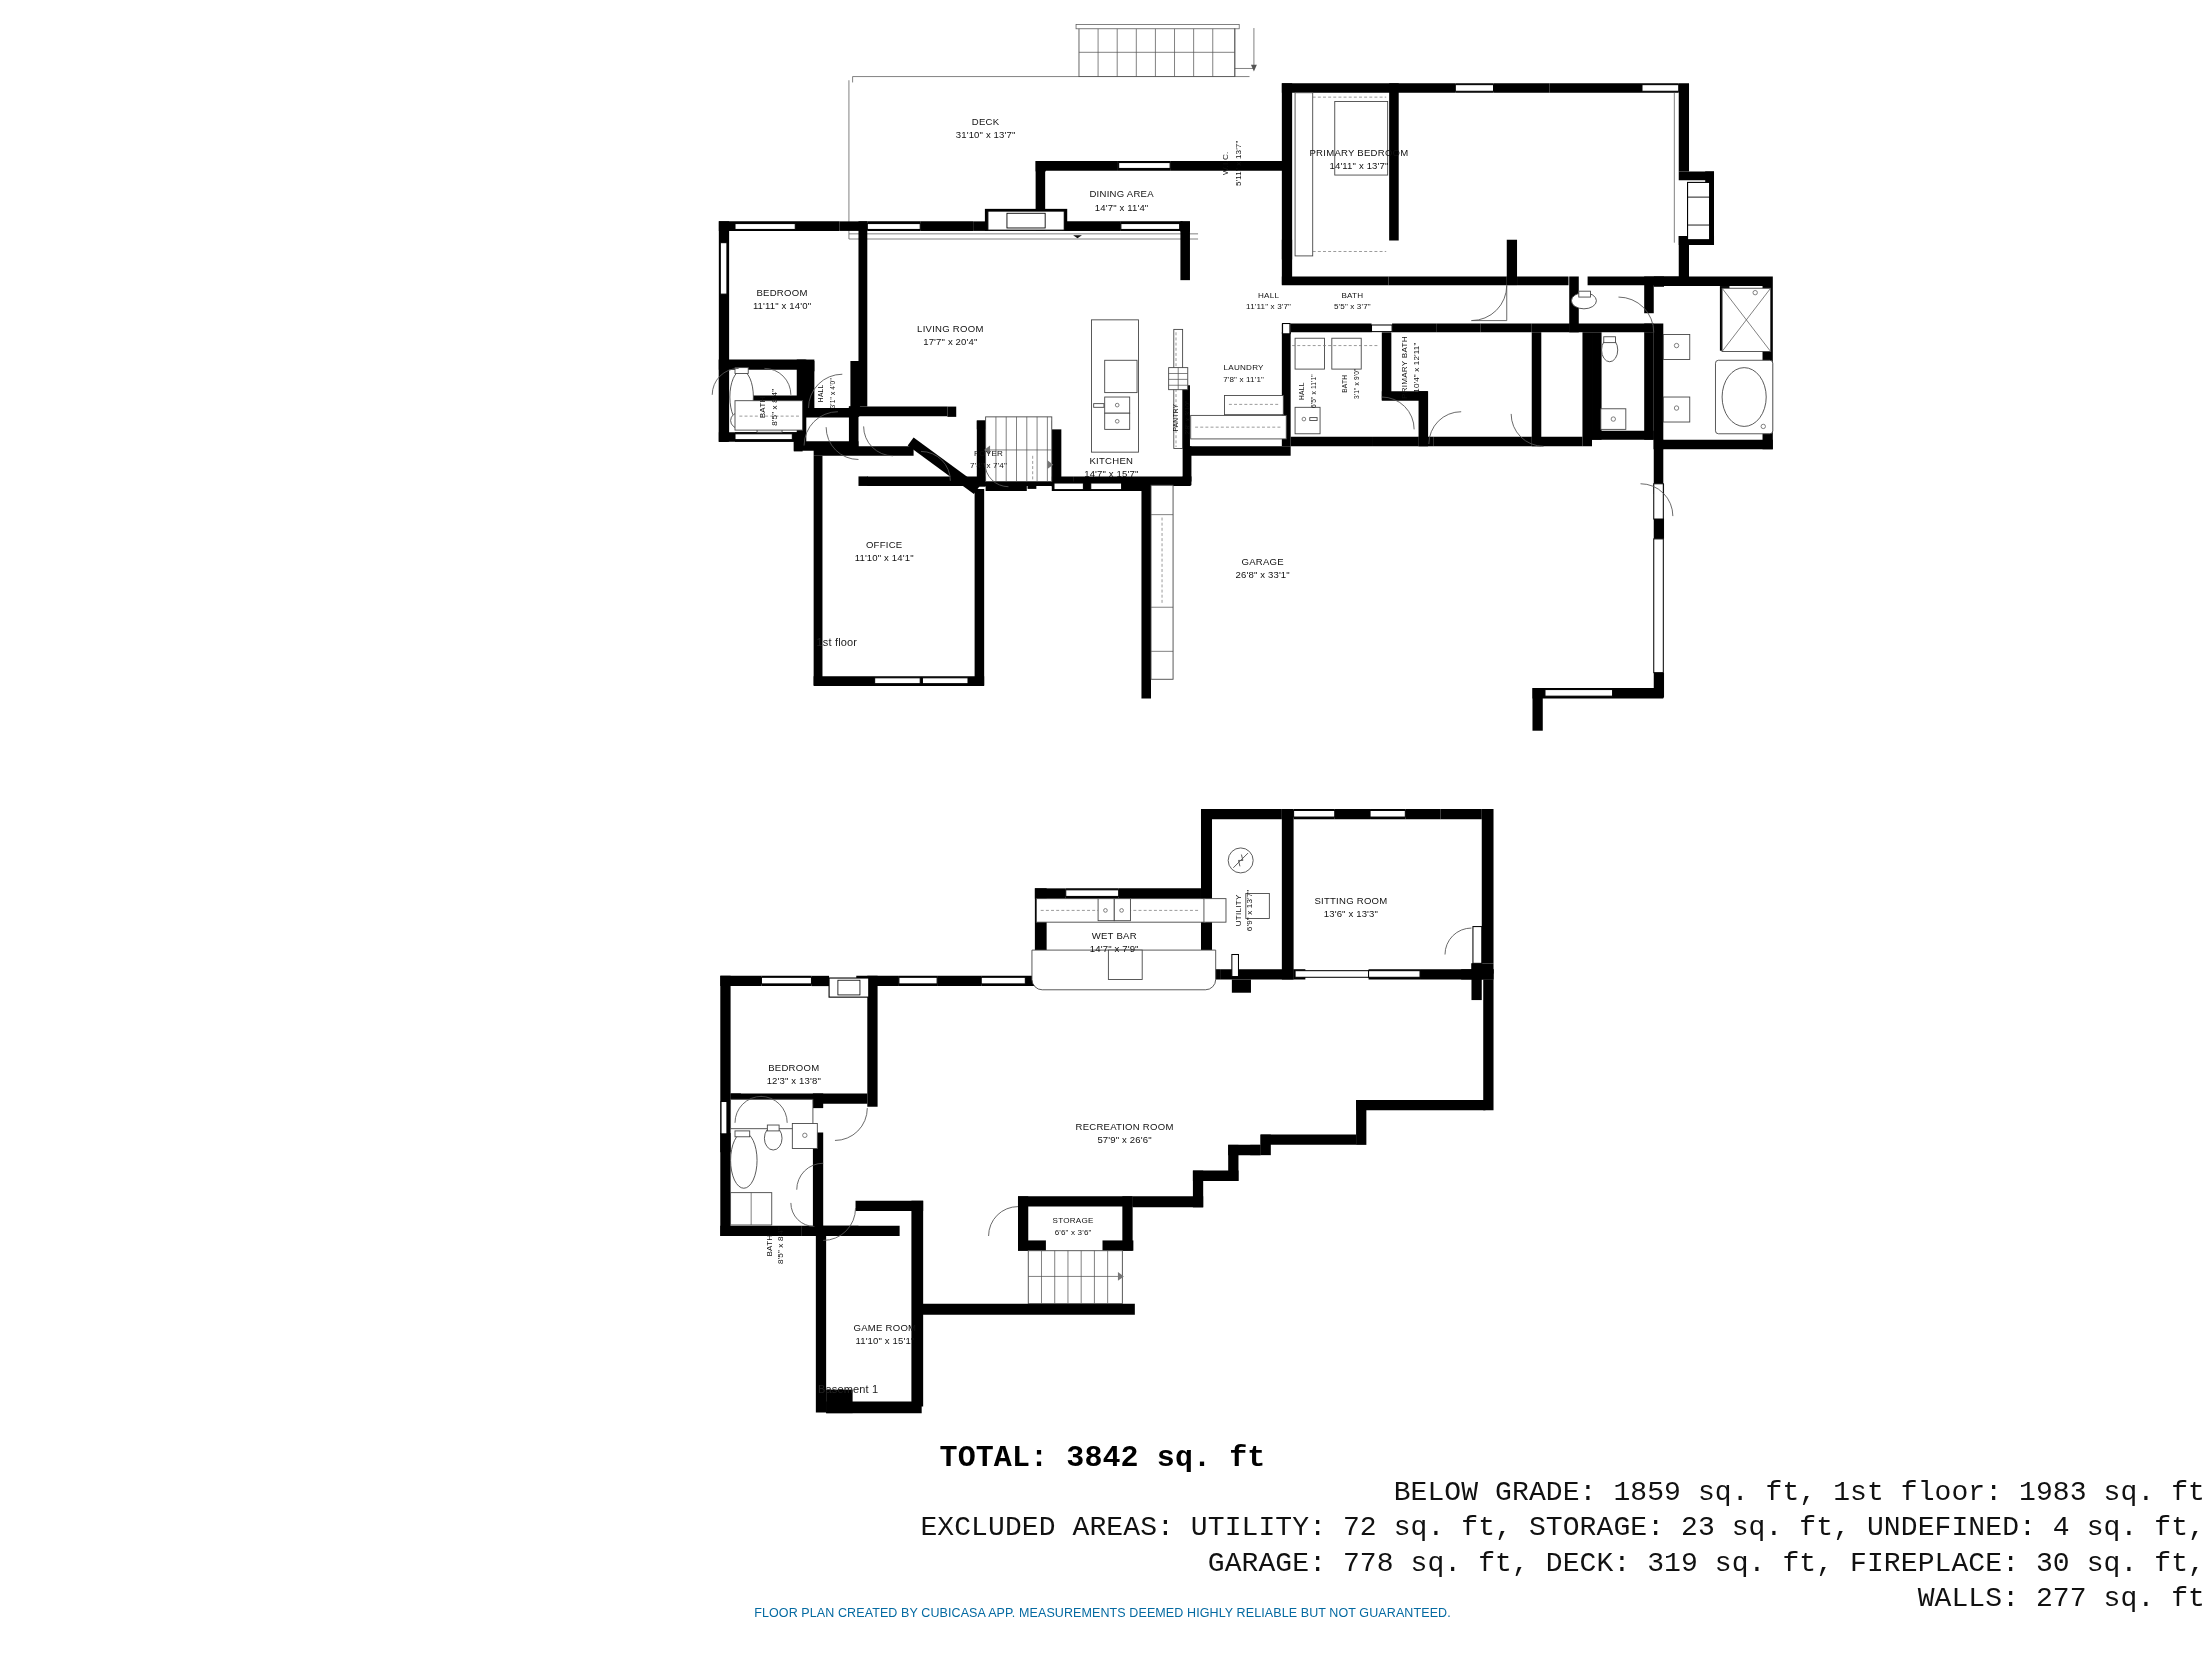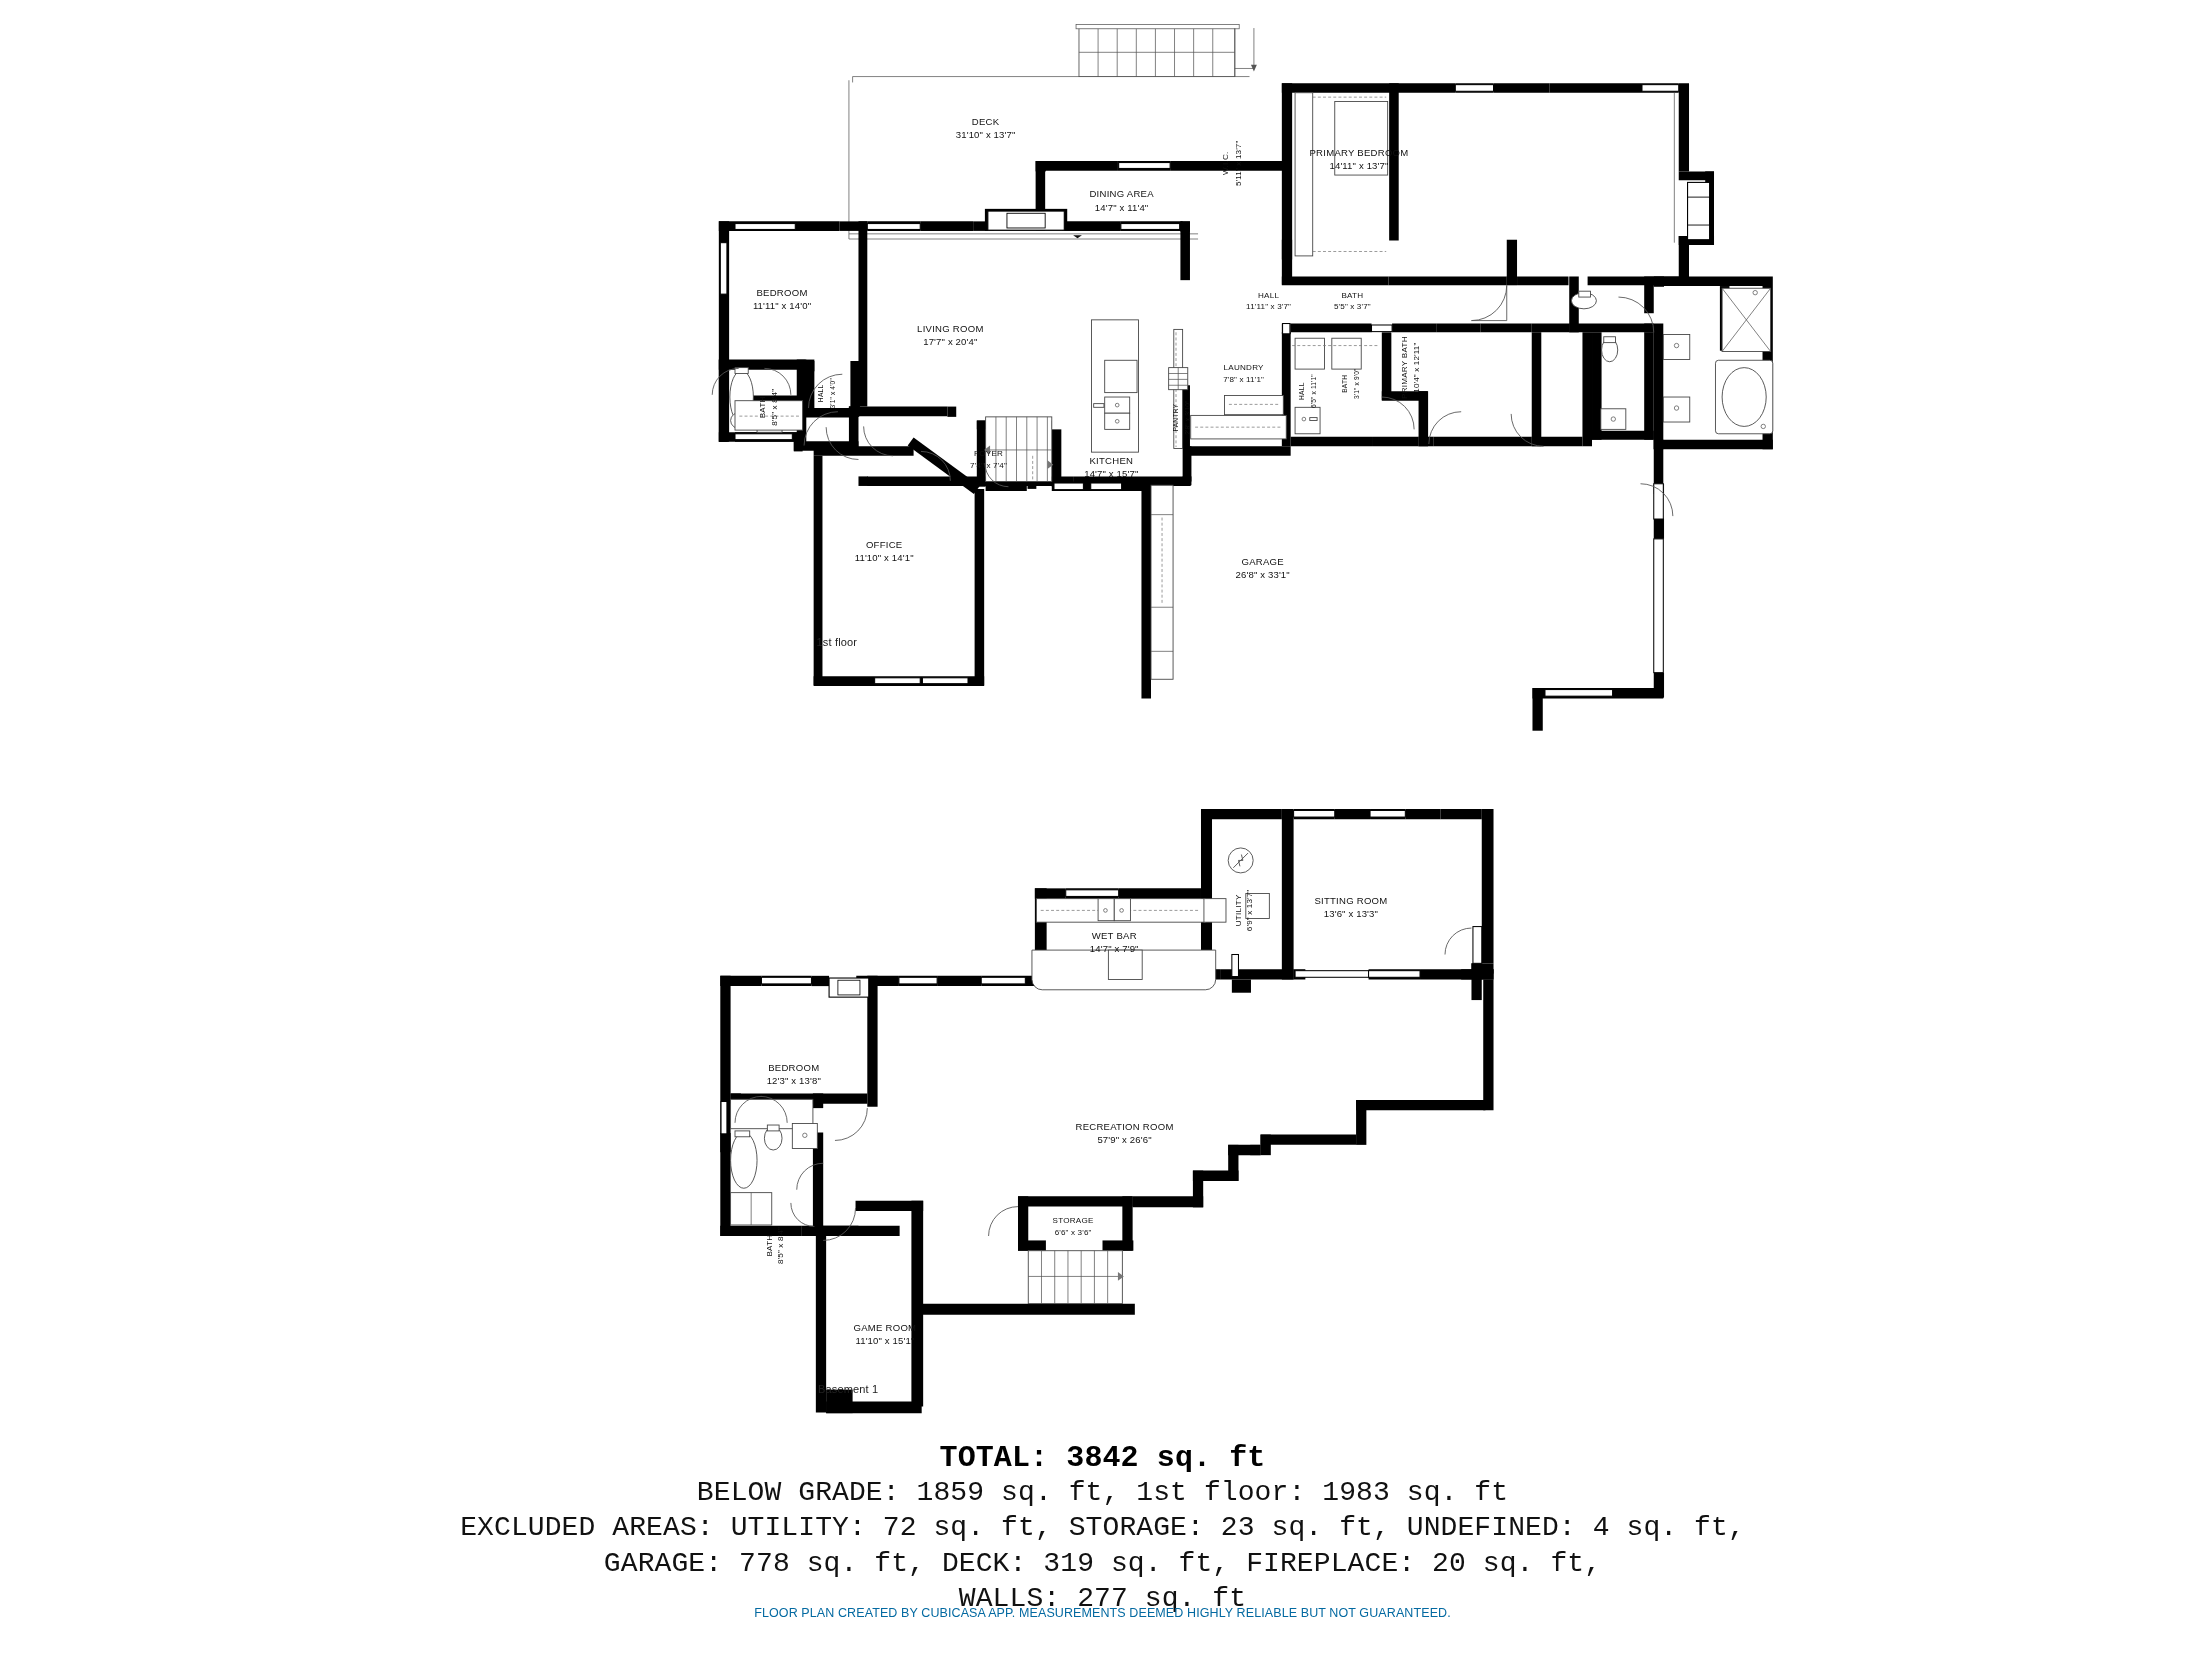--- a/index.html
+++ b/index.html
@@ -17,21 +17,21 @@
   .wall{fill:#000;}
   .thinline{stroke:#555;stroke-width:1;fill:none;}
   .fix{stroke:#444;stroke-width:1.2;fill:#fff;}
   .fixline{stroke:#555;stroke-width:1;fill:none;}
   .dashed{stroke:#777;stroke-width:1;fill:none;stroke-dasharray:4 3;}
   .door{stroke:#555;stroke-width:1.2;fill:none;}
   .win{fill:#fff;stroke:#000;stroke-width:1.4;}
   .hatch-bg{fill:#fff;stroke:#000;stroke-width:1.5;}
   .summary{position:absolute;left:0;width:2205px;text-align:center;}
   .sum-total{font-size:30px;font-weight:bold;letter-spacing:0.1px;color:#000;}
-  .sum-line{font-size:28px;letter-spacing:0.1px;color:#111;line-height:1.26;font-weight:400;}
+  .sum-line{font-size:28px;letter-spacing:0.1px;color:#111;line-height:1.26;font-weight:400;text-align:right;}
   .sum-foot{font-size:12.5px;letter-spacing:0.1px;color:#0369a1;}
 </style>
 </head>
 <body>
 
 <div id="page">
 
   <svg class="plan-svg" x="0" y="0" width="2205" height="772" viewBox="0 0 3000 1050">
     <defs>
       <pattern id="fphatch" width="10" height="10" patternUnits="userSpaceOnUse" patternTransform="rotate(45)">
@@ -598,20 +598,20 @@
       <text class="room-label rm-dims" x="1204" y="1825">11'10" x 15'1"</text>
     </g>
 
     <text class="floor-tag" x="1113" y="1890">Basement 1</text>
   </svg>
 
   <div class="summary" style="top:1441px;font-family:Liberation Mono, monospace;">
     <div class="sum-total">TOTAL: 3842 sq. ft</div>
     <div class="sum-line">BELOW GRADE: 1859 sq. ft, 1st floor: 1983 sq. ft</div>
     <div class="sum-line">EXCLUDED AREAS: UTILITY: 72 sq. ft, STORAGE: 23 sq. ft, UNDEFINED: 4 sq. ft,</div>
-    <div class="sum-line">GARAGE: 778 sq. ft, DECK: 319 sq. ft, FIREPLACE: 20 sq. ft,</div>
+    <div class="sum-line">GARAGE: 778 sq. ft, DECK: 319 sq. ft, FIREPLACE: 30 sq. ft,</div>
     <div class="sum-line">WALLS: 277 sq. ft</div>
   </div>
 
   <div class="summary sum-foot" style="top:1606px;">FLOOR PLAN CREATED BY CUBICASA APP. MEASUREMENTS DEEMED HIGHLY RELIABLE BUT NOT GUARANTEED.</div>
 
 </div>
 
 
 </body></html>

